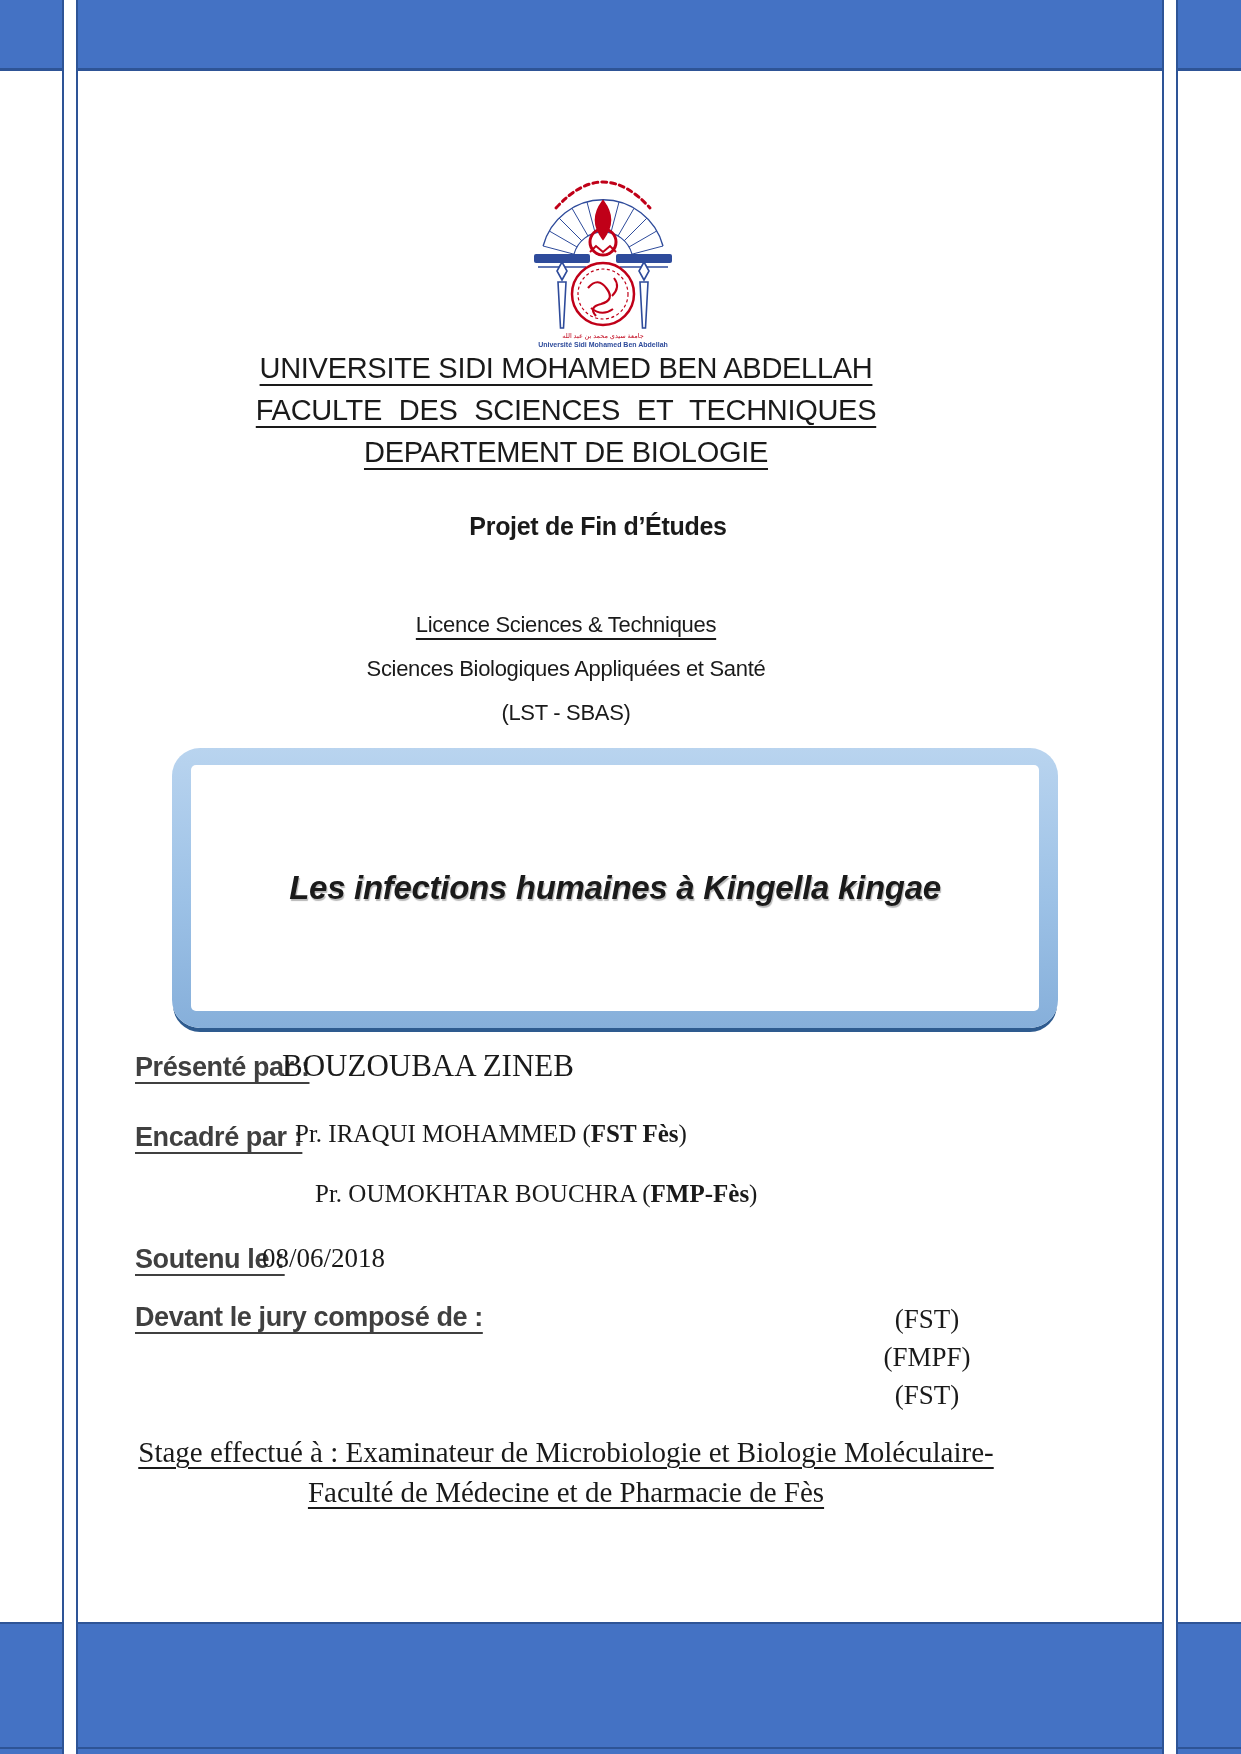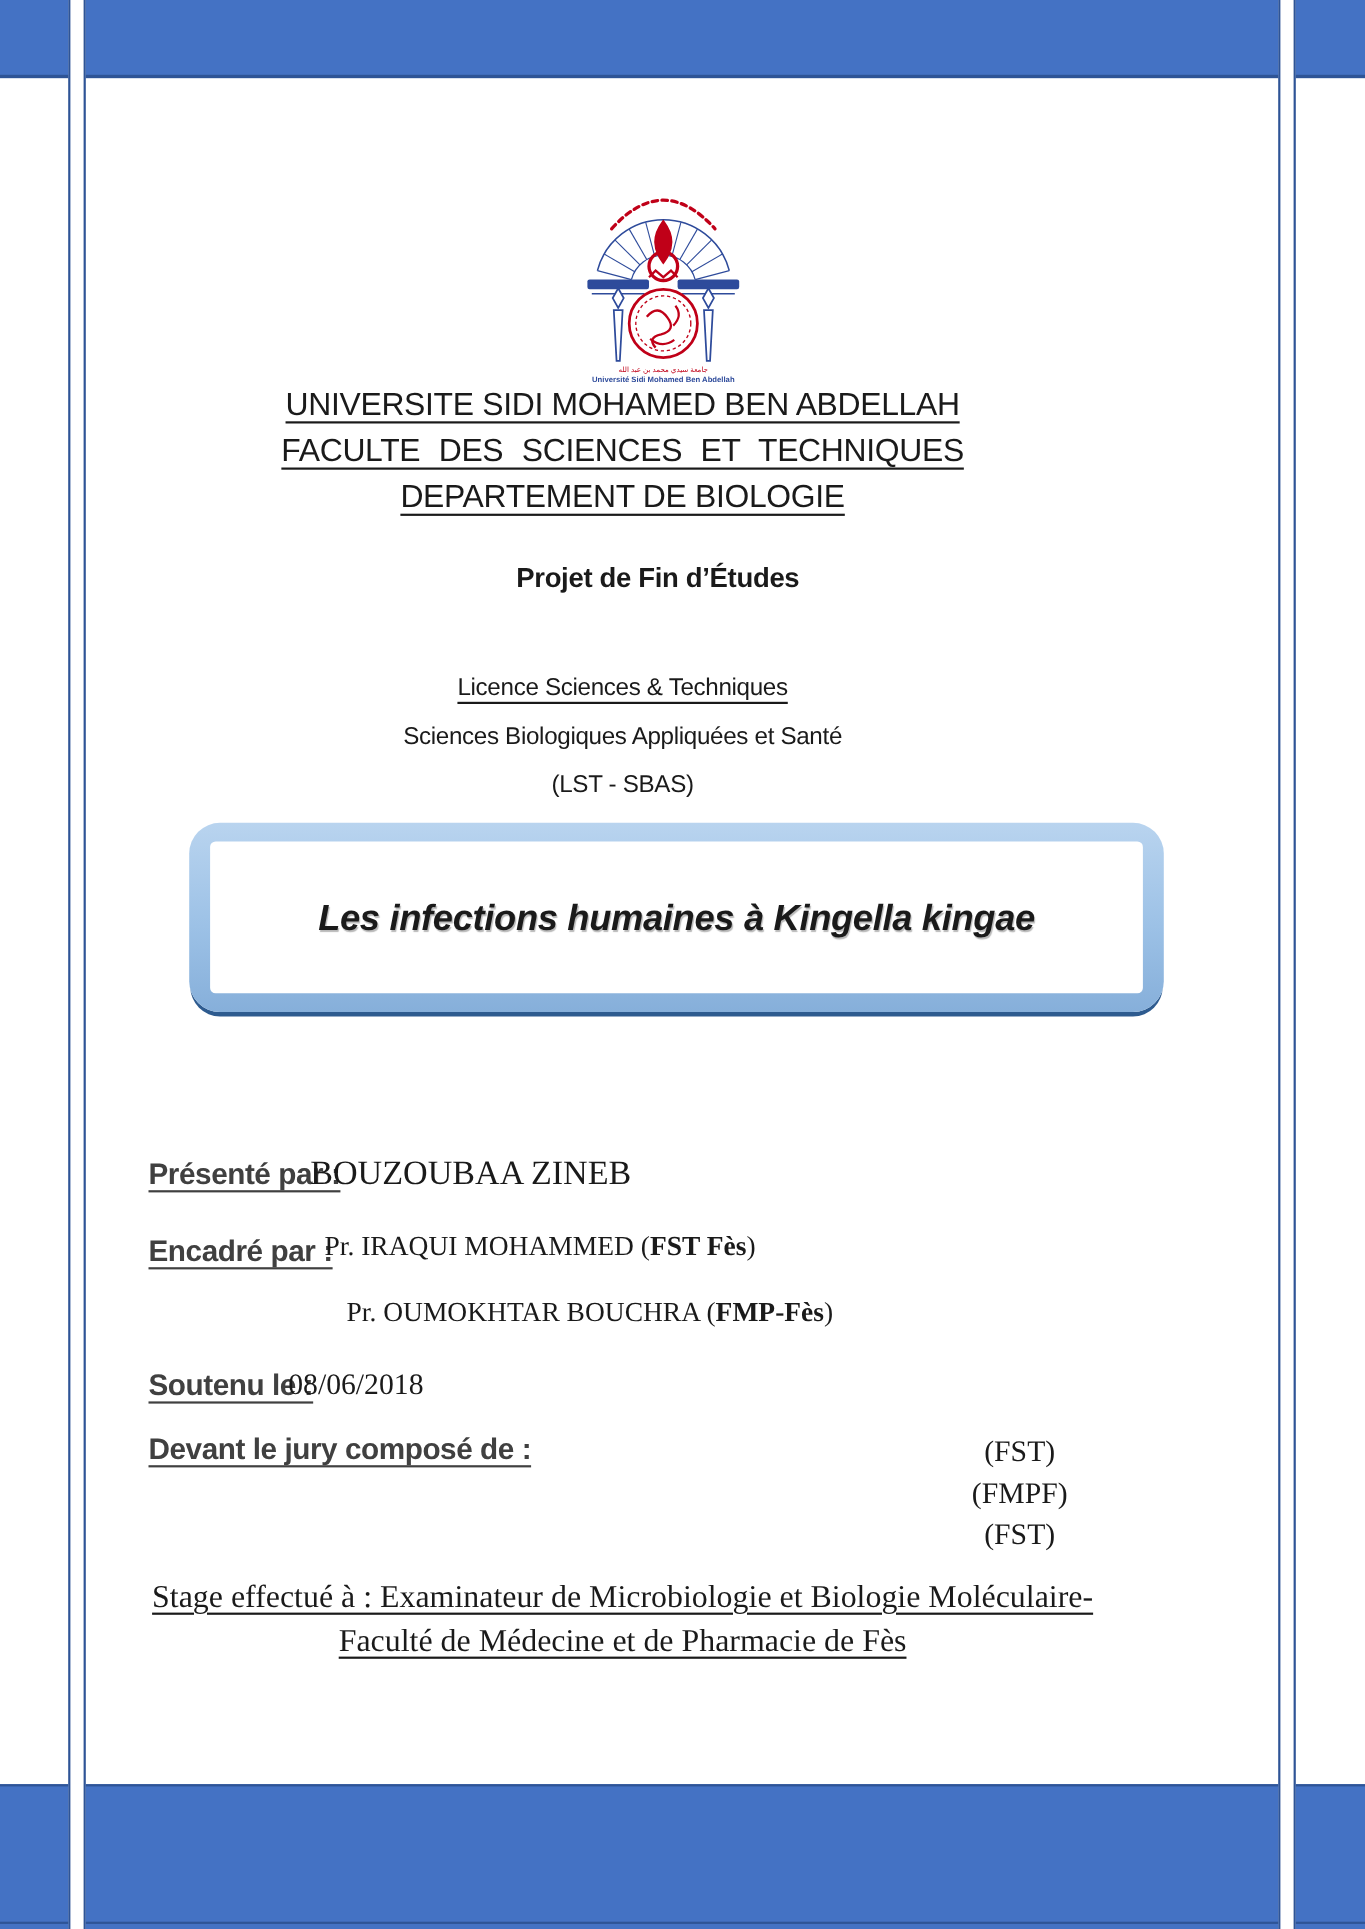--- a/index.html
+++ b/index.html
@@ -19,21 +19,21 @@
   
   .abs{position:absolute;}
   .center{left:76px;width:980px;text-align:center;}
   .hdr{font-size:29px;letter-spacing:-0.3px;text-decoration:underline;text-decoration-thickness:1.5px;text-underline-offset:6px;}
   .hdr2{word-spacing:9px;}
   .projet{font-size:25px;font-weight:700;letter-spacing:-0.3px;}
   .big{font-size:22px;letter-spacing:-0.3px;margin-top:24px;}
   .u{text-decoration:underline;text-decoration-thickness:1.5px;text-underline-offset:6px;}
   
   .title-box{
-    position:absolute;left:172px;top:748px;width:886px;height:172px;
+    position:absolute;left:172px;top:748px;width:886px;height:280px;
     border-radius:28px;
     background:linear-gradient(180deg,#b9d4ef 0%,#9cc1e6 55%,#86afda 100%);
     box-shadow:0 5px 0 -1px #2e5b8f;
     box-sizing:border-box;padding:17px 19px;
   }
   .title-box .inner{
     background:#ffffff;border-radius:5px;width:100%;height:100%;
     display:flex;align-items:center;justify-content:center;
   }
   .title-text{

